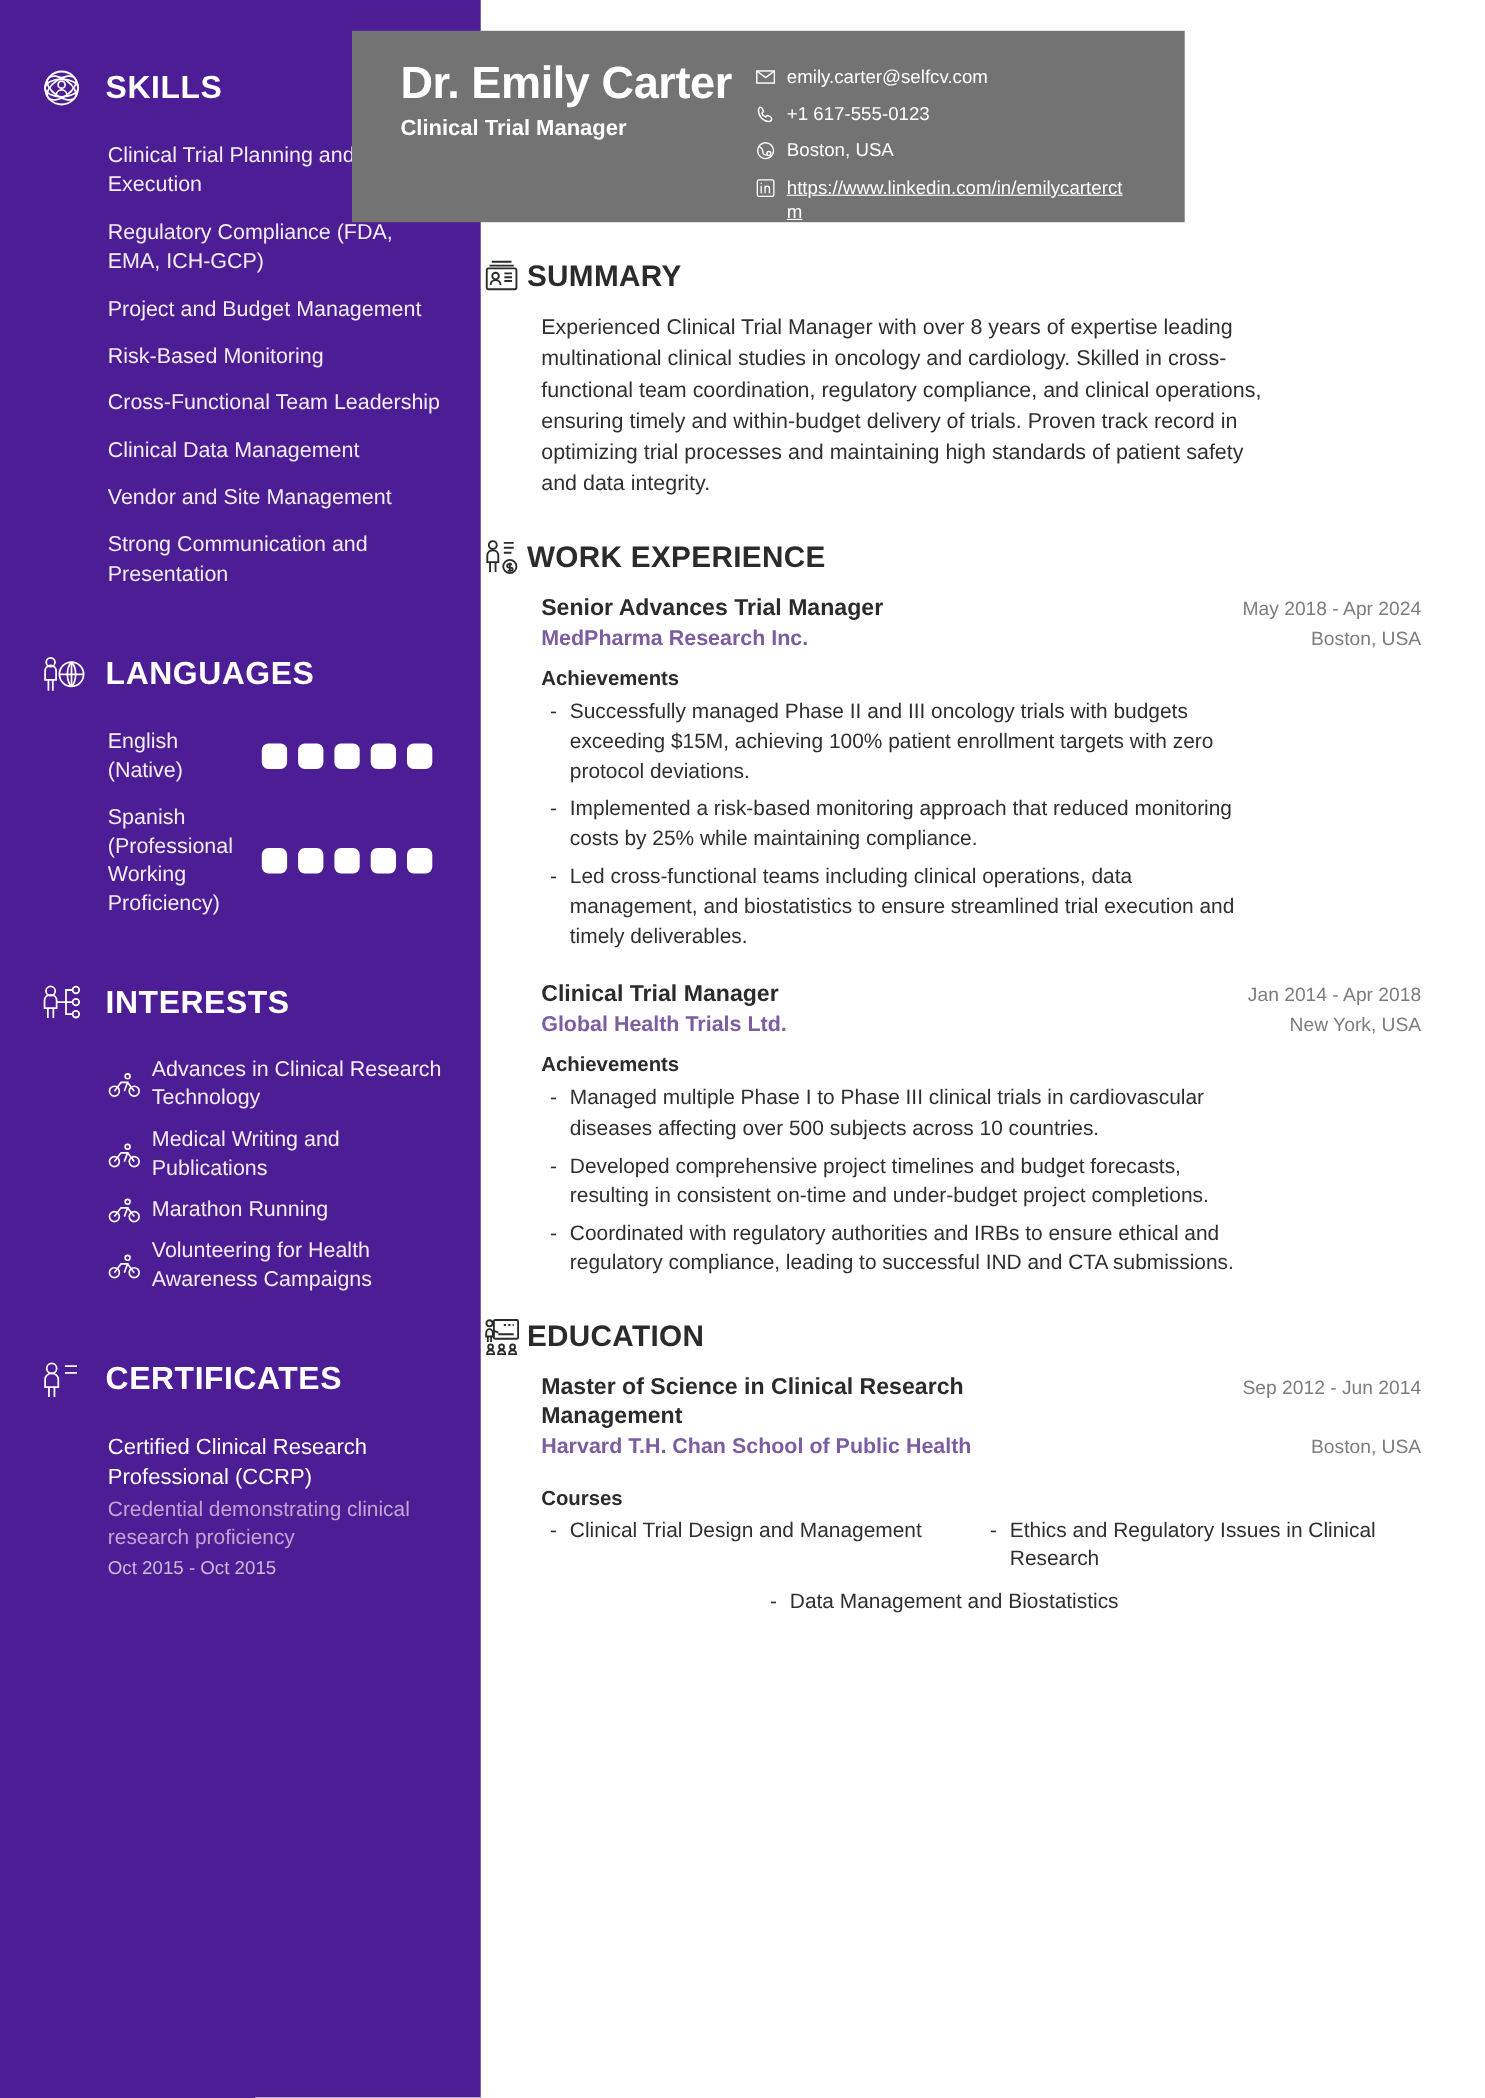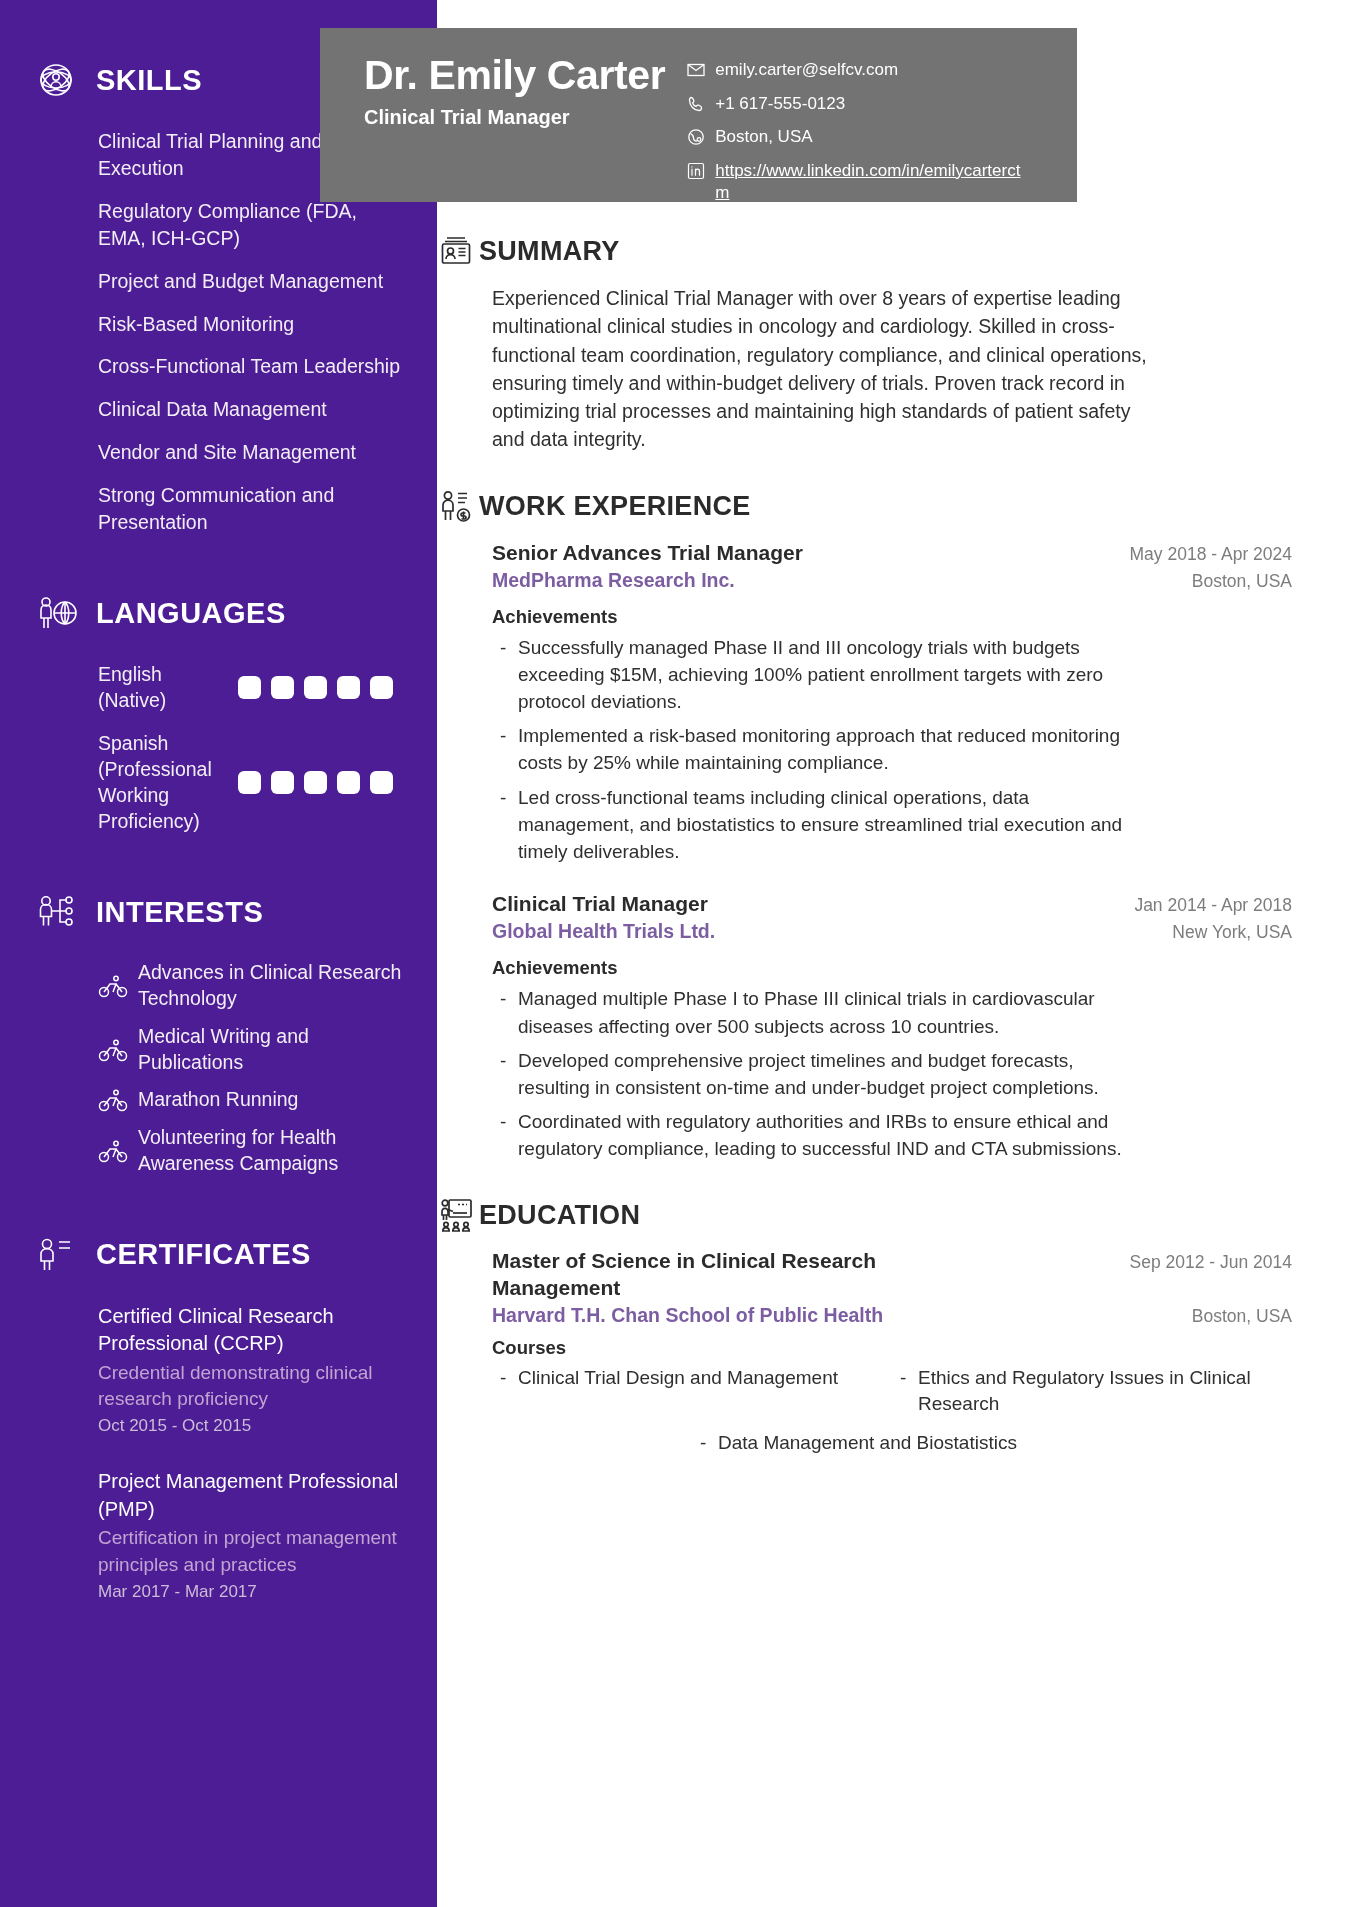--- a/index.html
+++ b/index.html
@@ -85,21 +85,21 @@
   .entry-org { font-size:19.5px; color:#7c5da1; font-weight:bold; }
   .entry-loc { font-size:17.5px; color:#7d7d7d; font-weight:300; white-space:nowrap; }
   .ach-label { font-size:18.5px; font-weight:bold; color:#2b2b2b; margin-top:14px; margin-bottom:6px; }
   .bullets { list-style:none; }
   .bullets li {
     position:relative; font-size:19px; line-height:1.43; color:#2f2f2f;
     font-weight:300; padding-left:26px; margin-bottom:7px; max-width:640px;
   }
   .bullets li:before { content:"-"; position:absolute; left:8px; top:0; }
 
-  .courses-label { font-size:18.5px; font-weight:bold; color:#2b2b2b; margin-top:10px; margin-bottom:6px; }
+  .courses-label { font-size:18.5px; font-weight:bold; color:#2b2b2b; margin-top:24px; margin-bottom:6px; }
   .courses { display:flex; flex-wrap:wrap;justify-content:center; }
   .course {
     position:relative; width:50%; font-size:19px; line-height:1.4; color:#2f2f2f;
     font-weight:300; padding-left:26px; padding-right:16px; margin-bottom:12px;
   }
   .course:before { content:"-"; position:absolute; left:8px; top:0; }
 </style>
 </head>
 <body>
 
@@ -244,25 +244,20 @@
             <path d="M25 9h11M25 15h11"></path>
           </svg>
         </span>
         <h2 class="side-title">CERTIFICATES</h2>
       </div>
       <div>
         <div class="cert">
           <div class="cert-name">Certified Clinical Research Professional (CCRP)</div>
           <div class="cert-desc">Credential demonstrating clinical research proficiency</div>
           <div class="cert-date">Oct 2015 - Oct 2015</div>
-        </div>
-        <div class="cert">
-          <div class="cert-name">Project Management Professional (PMP)</div>
-          <div class="cert-desc">Certification in project management principles and practices</div>
-          <div class="cert-date">Mar 2017 - Mar 2017</div>
         </div>
       </div>
     </section>
   </aside>
 
   <main class="main">
 
     <section class="sec">
       <div class="sec-head">
         <span class="ico">

